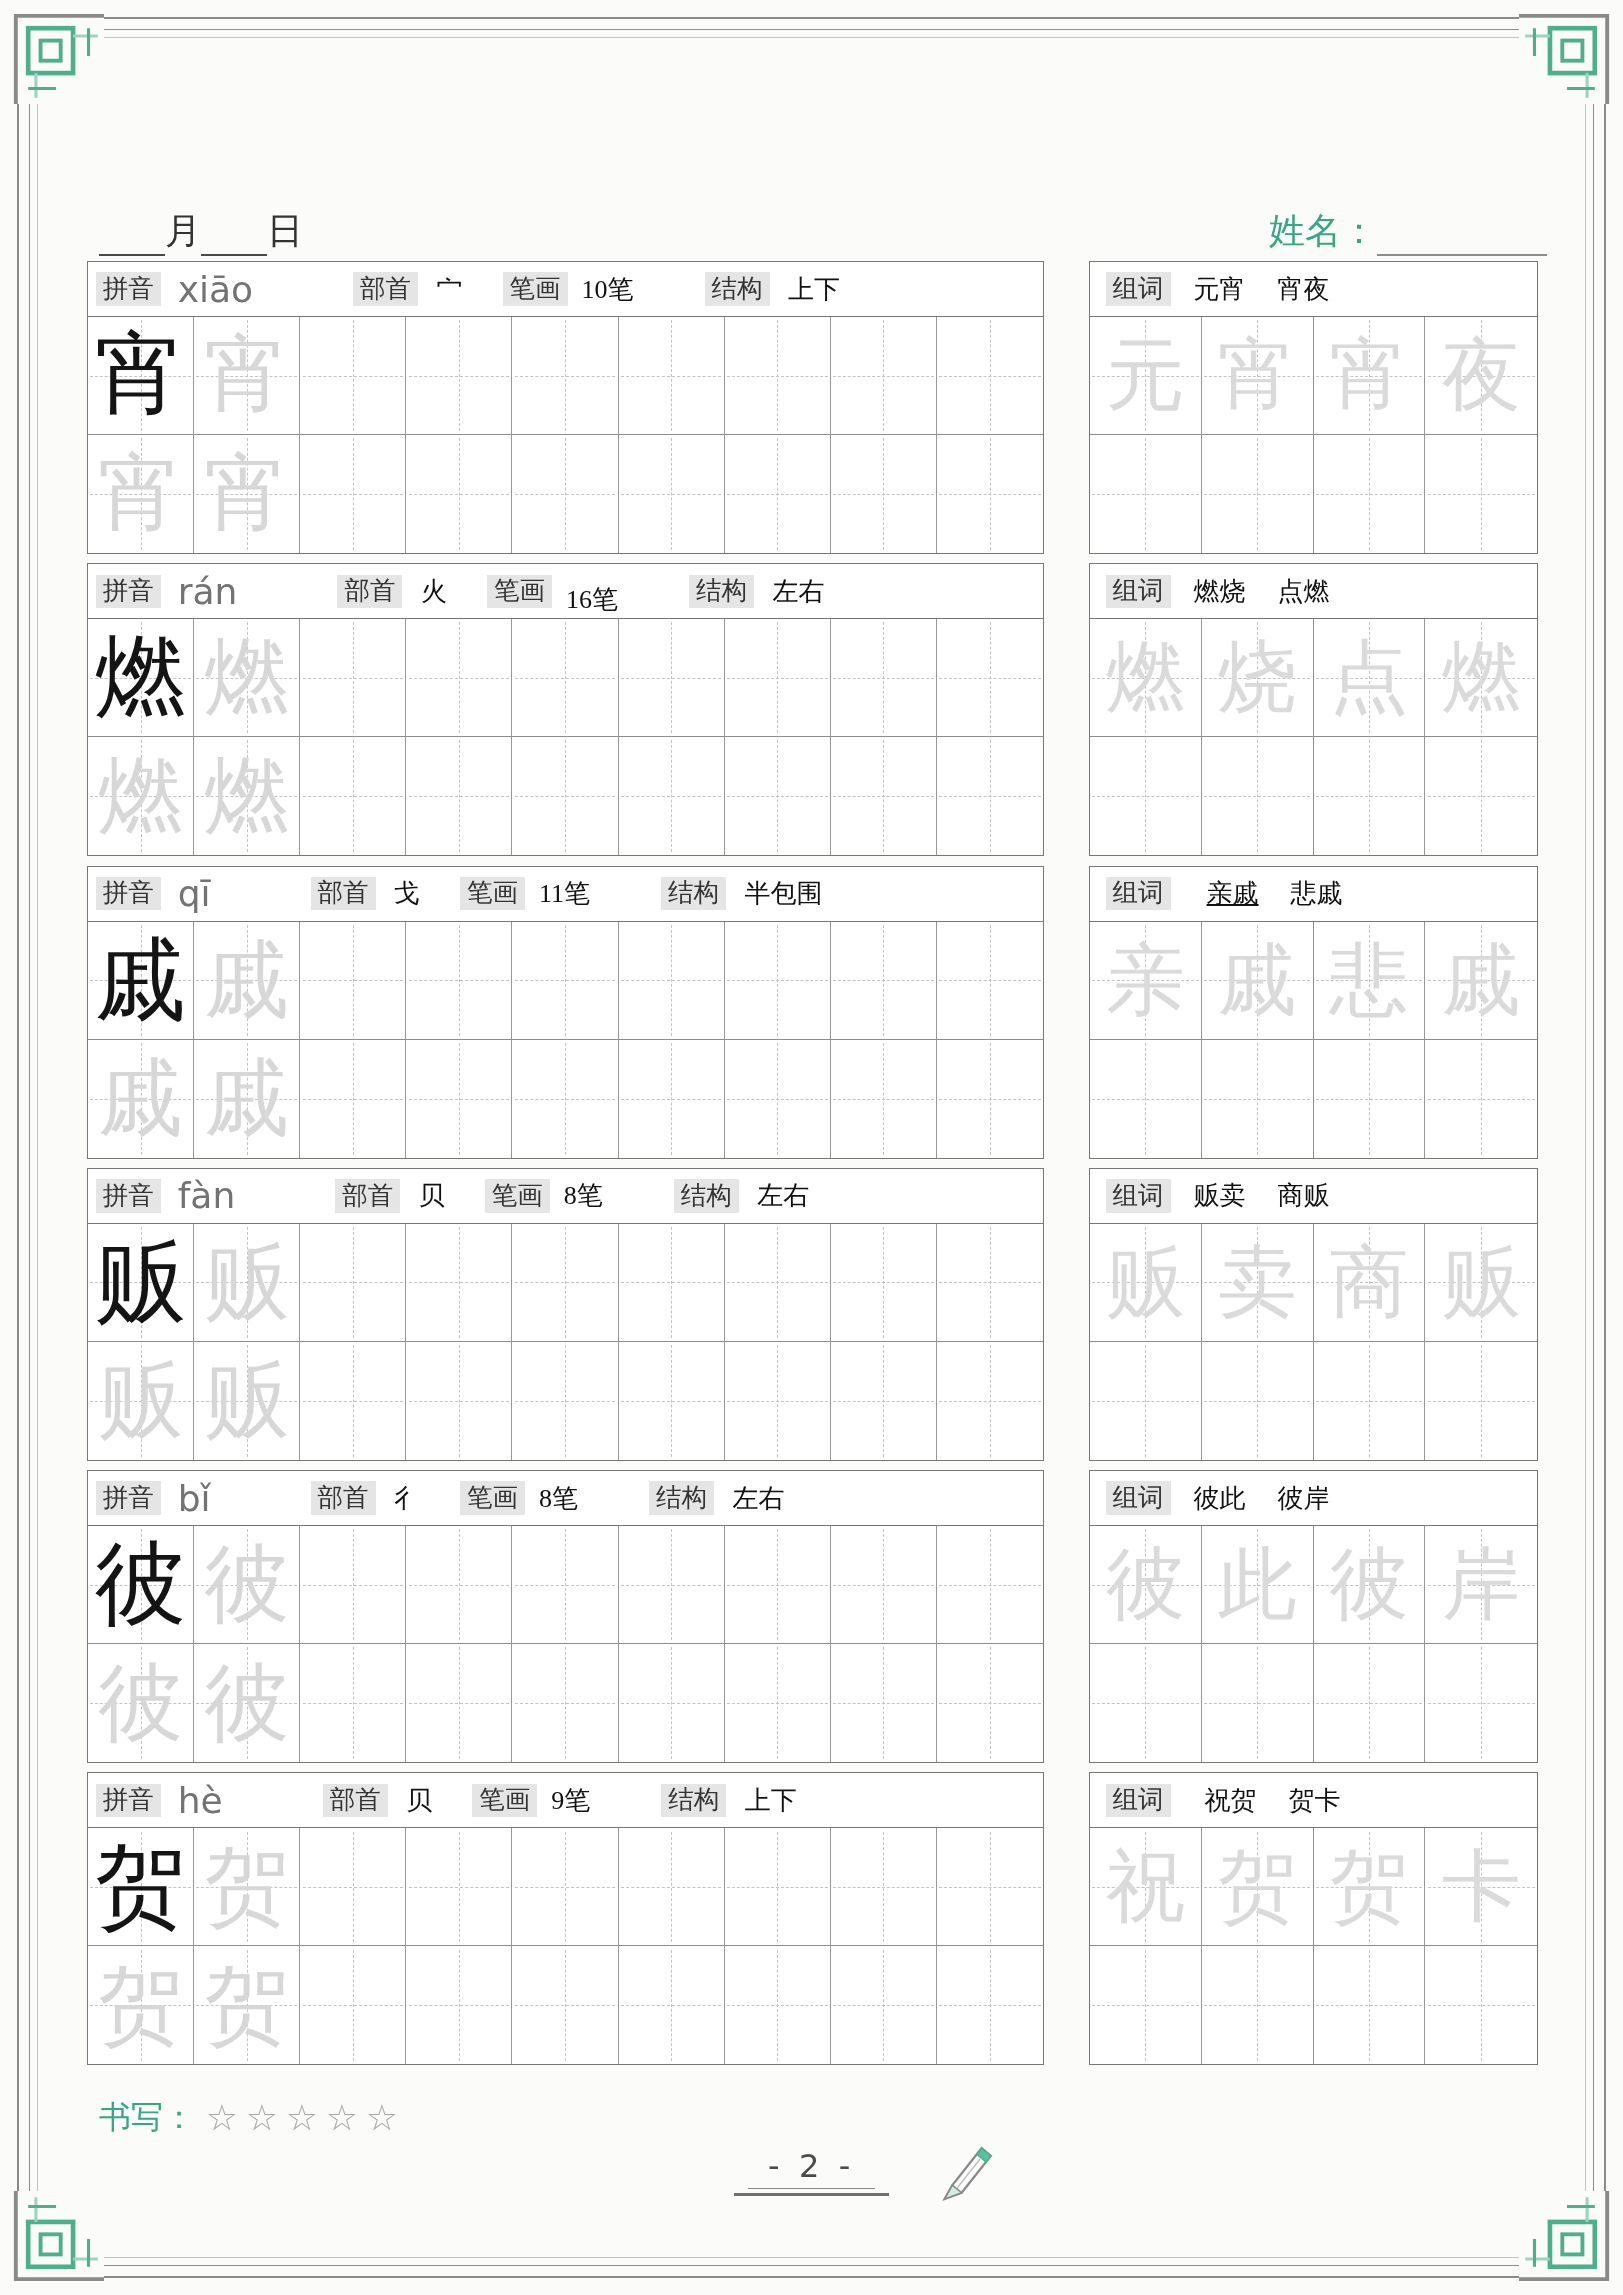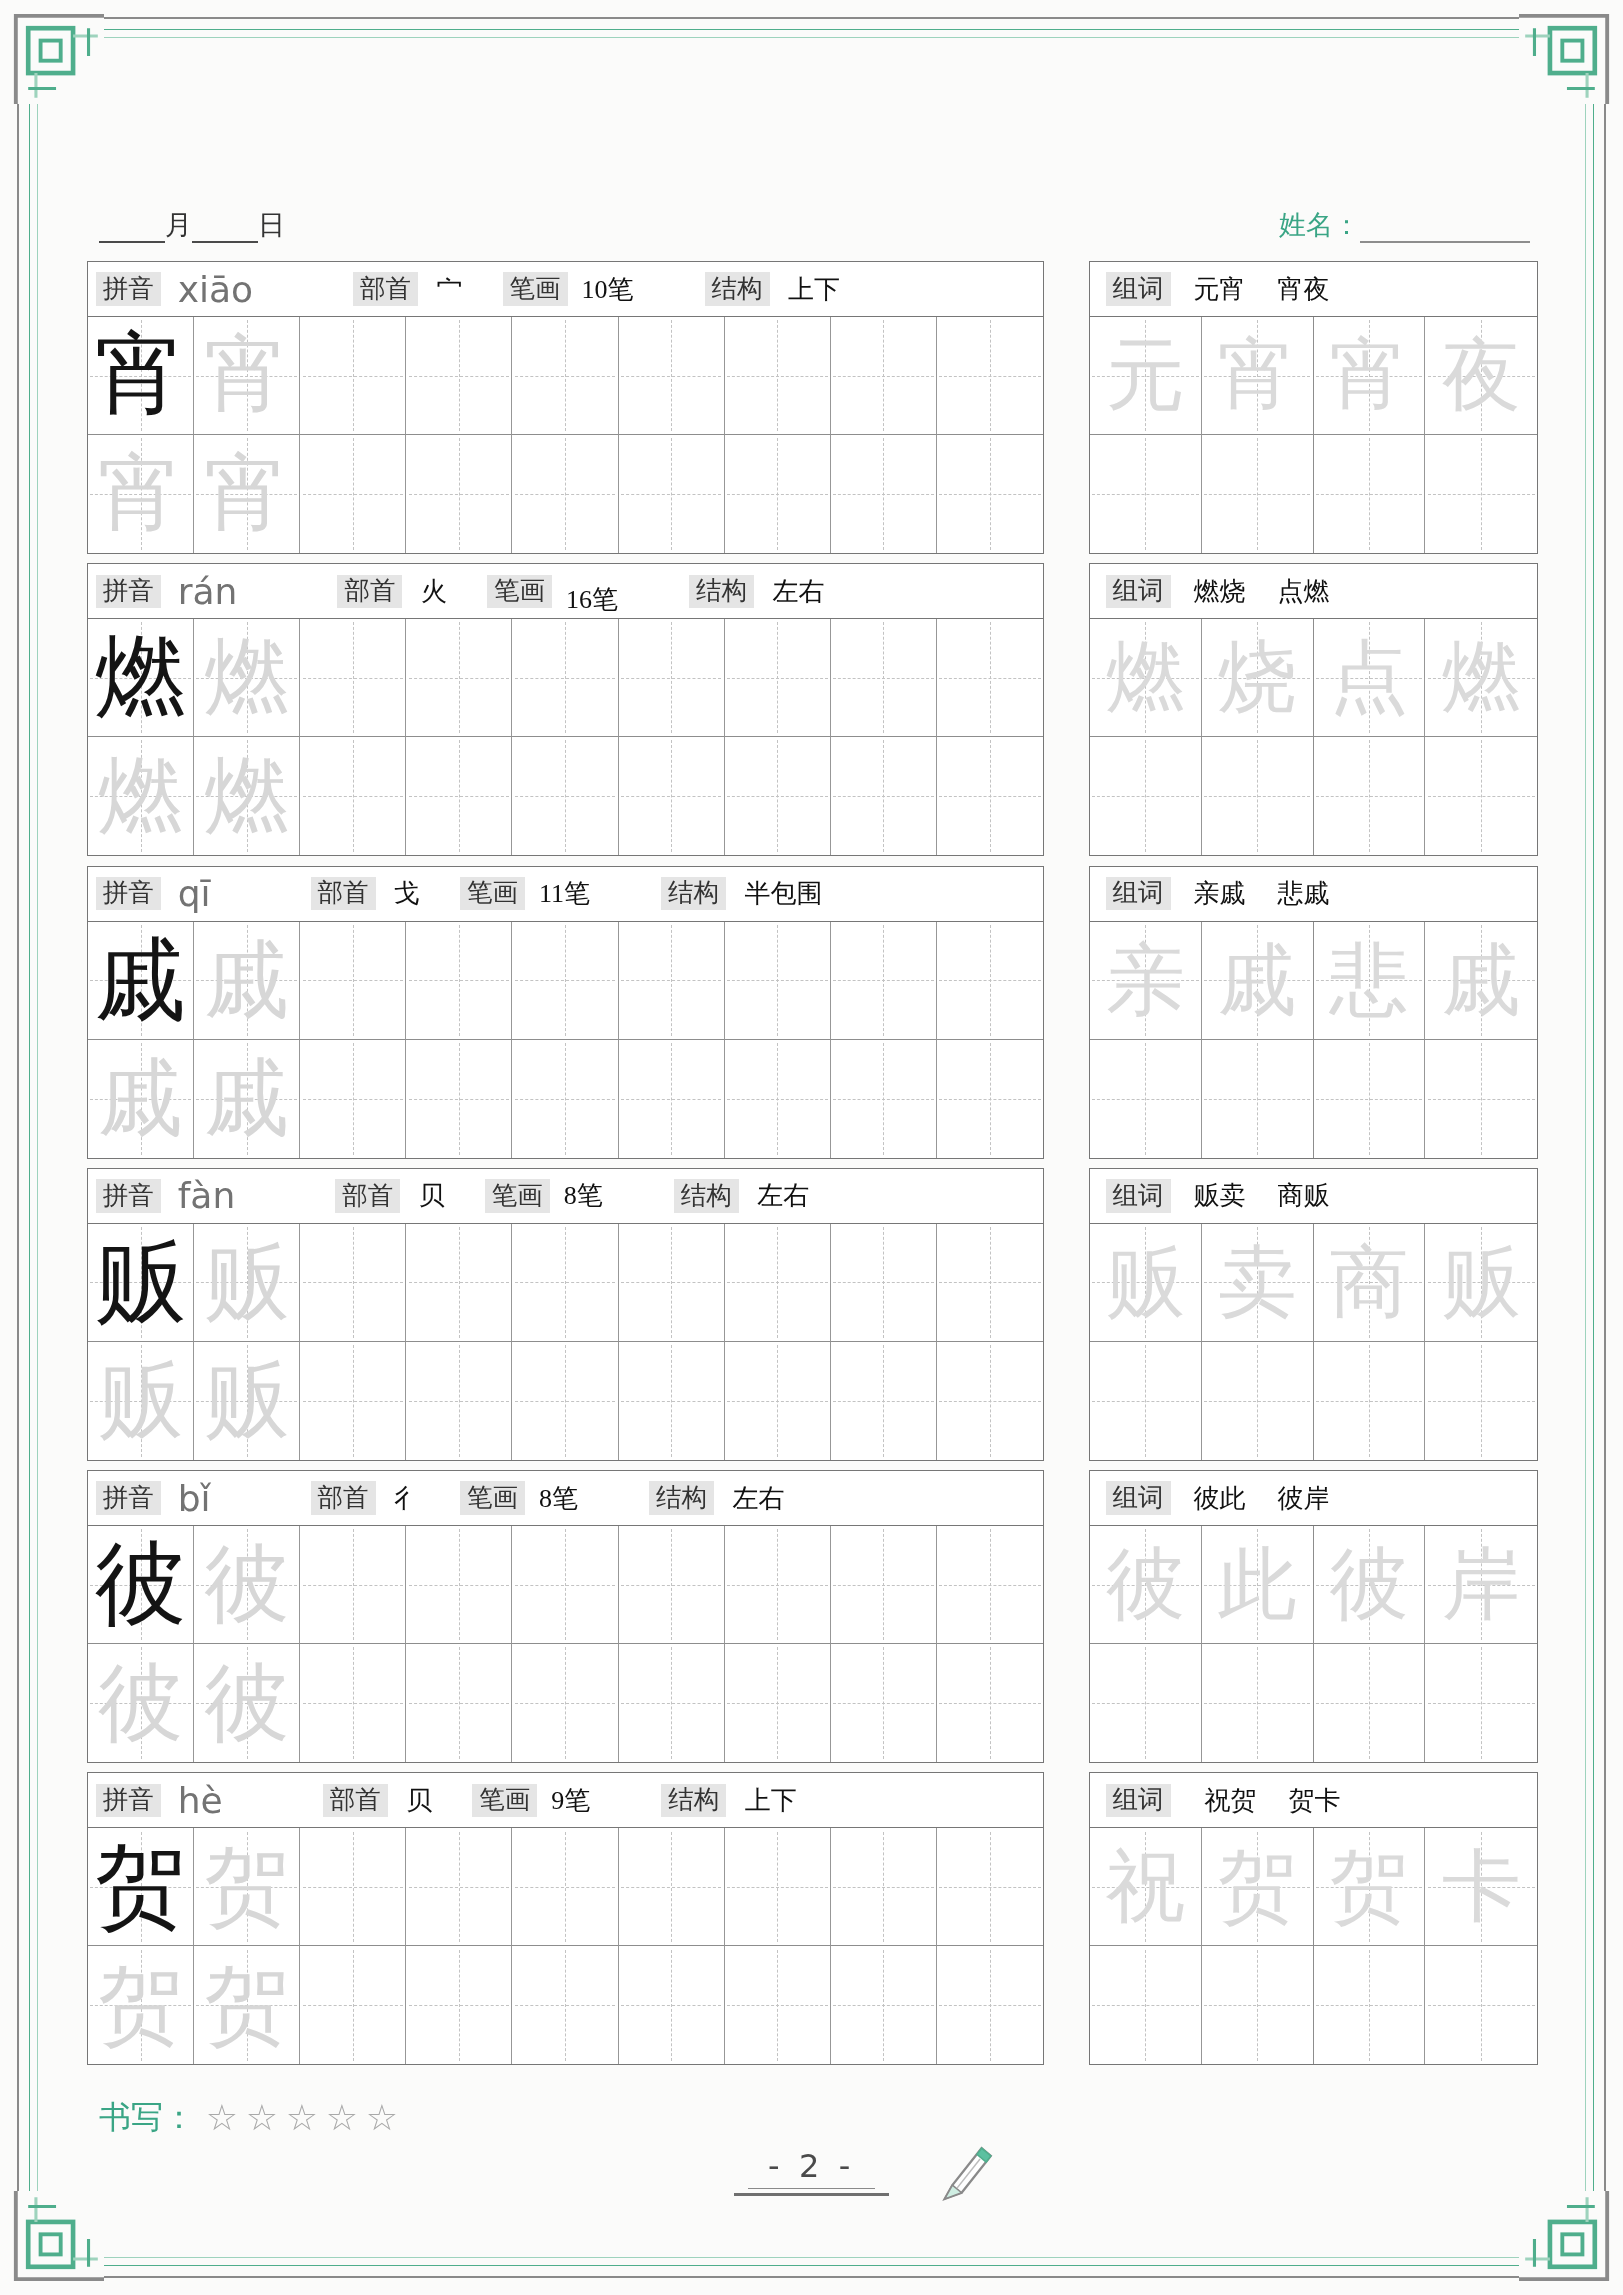--- a/index.html
+++ b/index.html
@@ -17,21 +17,21 @@
   .corner.bl{bottom:4.6px;left:4.6px;transform:scaleY(-1);}
   .corner.br{bottom:4.6px;right:4.6px;transform:scale(-1,-1);}
 
   
   .title{position:absolute;top:80px;left:0;width:100%;text-align:center;
          font-family:"Liberation Sans",sans-serif;font-weight:bold;font-size:73px;
          letter-spacing:7.7px;color:#2e9c73;
          text-shadow:-1.5px -1.5px 0 #d6f0e4, 2.3px 2.3px 0 #8fae9f, 3.9px 3.9px 3.1px #9a9a9a;}
 
   
-  .meta-row{position:absolute;top:207px;left:99px;right:93px;height:42px;font-size:27px;}
+  .meta-row{position:absolute;top:207px;left:99px;right:76px;height:42px;font-size:36px;}
   .blank{display:inline-block;border-bottom:2.3px solid #4a4a4a;height:31px;vertical-align:bottom;}
   .date-part{position:absolute;left:0;top:0;color:#333;}
   .name-part{position:absolute;right:0;top:0;color:#3aa585;}
   .name-part .blank{border-bottom-color:#8d8d8d;}
 
   
   .blocks{position:absolute;top:261px;left:87px;width:1451px;display:flex;flex-direction:column;gap:9.3px;}
   .block-row{display:flex;gap:45px;}
   .char-block{width:1094px;border:1.5px solid #767676;background:#fff;box-sizing:border-box;}
   .word-block{width:513px;border:1.5px solid #767676;background:#fff;box-sizing:border-box;}
@@ -307,21 +307,21 @@
             <div class="cell"></div>
             <div class="cell"></div>
             <div class="cell"></div>
             <div class="cell"></div>
             <div class="cell last"></div>
           </div>
         </div>
         <div class="word-block">
           <div class="block-header">
             <span class="tag" style="margin-left: 15.5px;">组词</span>
-            <span class="hdr-val" style="margin-left: 23px;">亲戚</span>
+            <span class="hdr-val" style="margin-left: 36px; text-decoration: underline;">亲戚</span>
             <span class="hdr-val" style="margin-left: 32px;">悲戚</span>
           </div>
           <div class="grid right row1">
             <div class="cell">
               <span class="glyph g-wtrace">亲</span>
             </div>
             <div class="cell mid2">
               <span class="glyph g-wtrace">戚</span>
             </div>
             <div class="cell">

